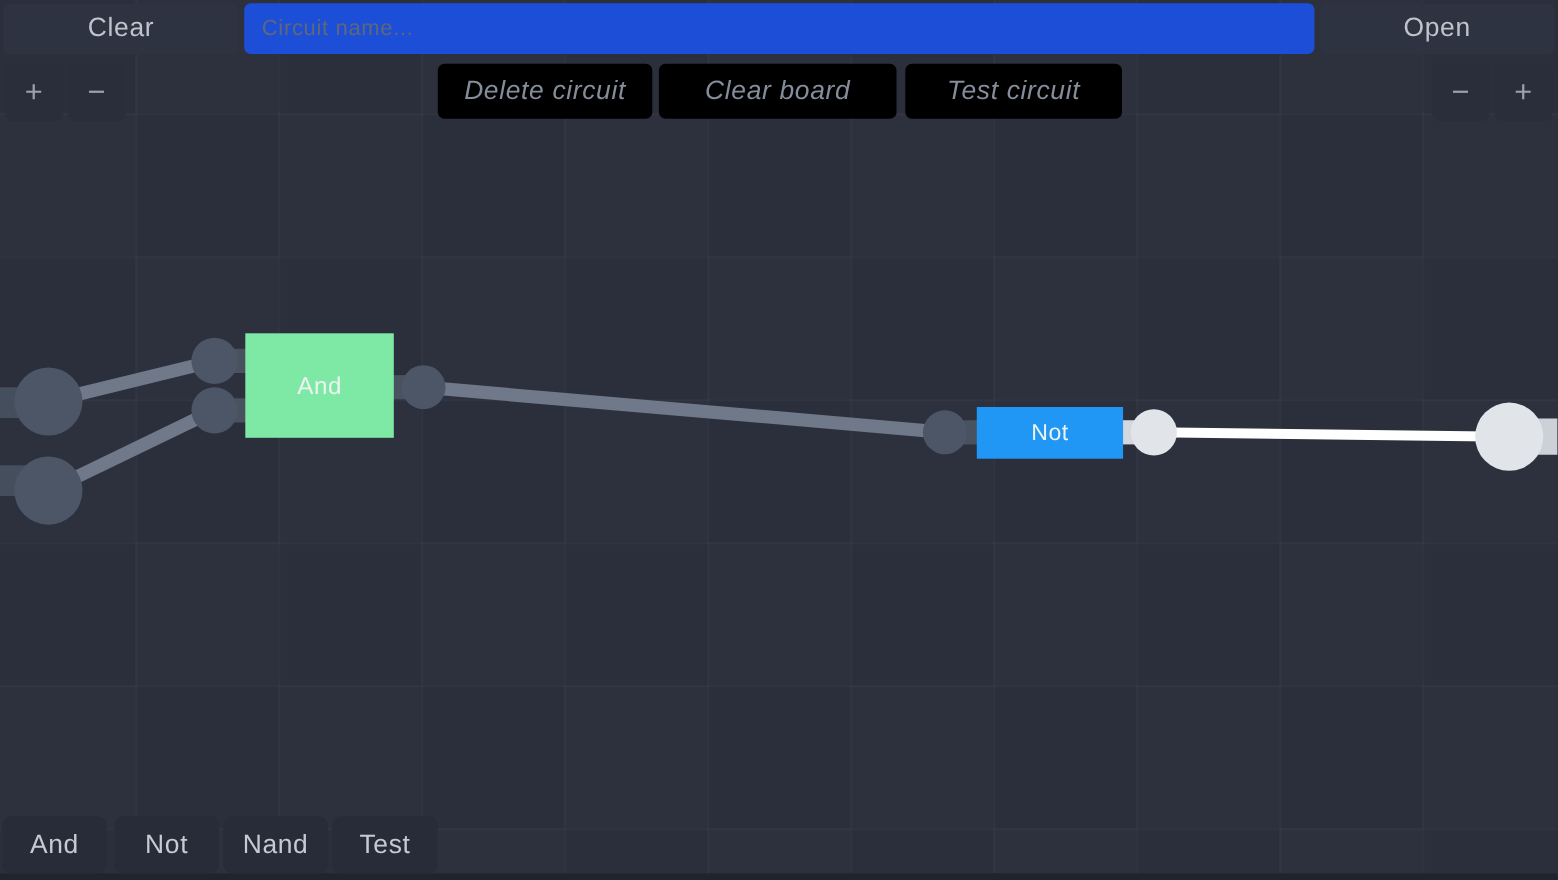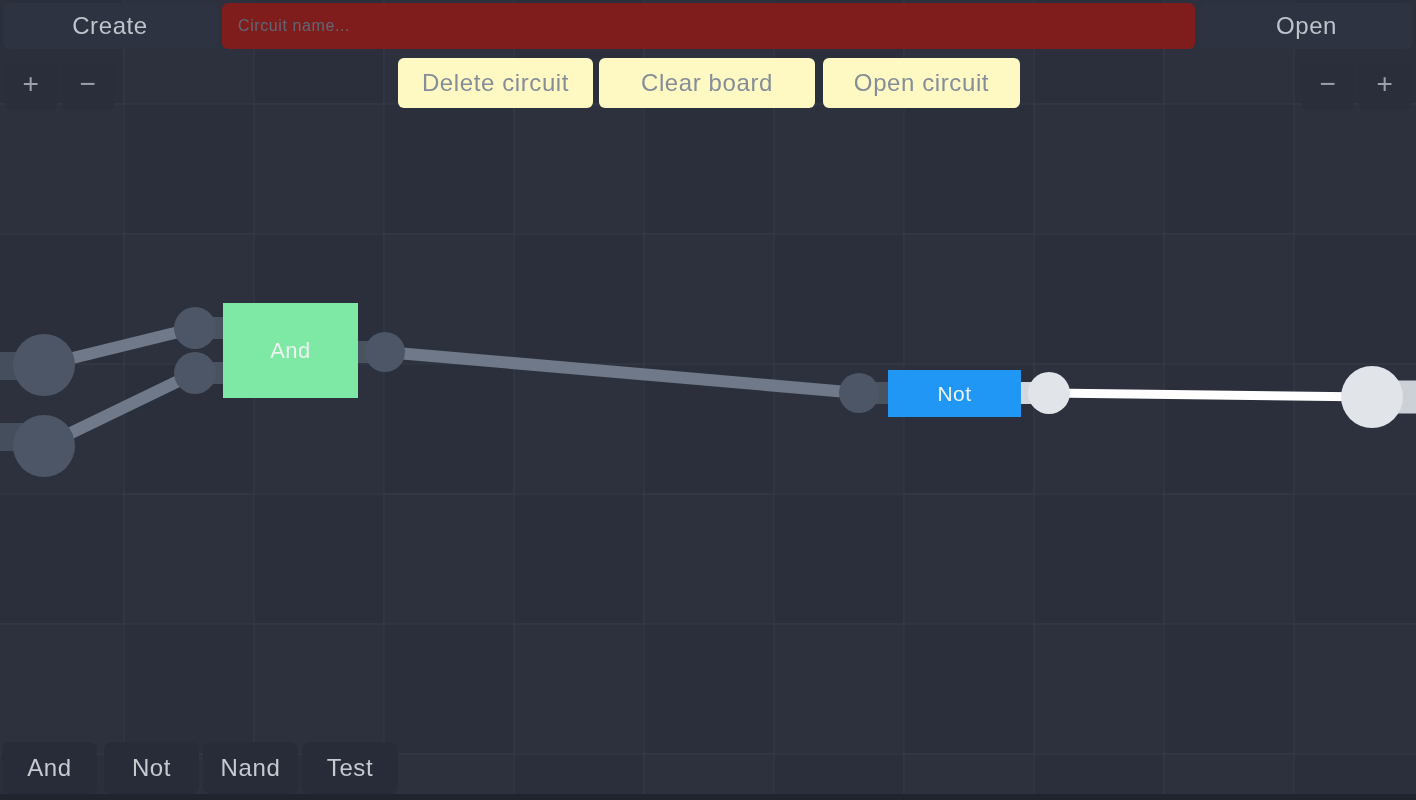--- a/index.html
+++ b/index.html
@@ -31,26 +31,26 @@
     position:absolute; z-index:10; border:none; border-radius:6px;
     display:flex; align-items:center; justify-content:center;
     font-family:"Liberation Sans", sans-serif;
     font-weight:300; letter-spacing:0.6px; cursor:pointer;
   }
   .row1 { top:3px; height:46px; background:#2d3340; color:#bfc4cc; font-size:24px; }
   .btn-create { left:3px; width:214px; }
   .btn-menu { left:1200px; width:213px; }
   .circuit-input {
     position:absolute; z-index:10; left:222px; top:3px; width:973px; height:46px;
-    background:#7f1d1d; border:none; border-radius:6px;
+    background:#1d4ed8; border:none; border-radius:6px;
     padding:0 16px; font-family:"Liberation Sans", sans-serif;
-    font-size:16px; font-weight:300; letter-spacing:0.6px; color:#aab0bc;
+    font-size:20px; font-weight:300; letter-spacing:0.6px; color:#aab0bc;
   }
   .circuit-input::placeholder { color:#5f6876; opacity:1; }
-  .row2 { top:58px; height:50px; background:#fef9c3; color:#858d9a; font-size:24px; }
+  .row2 { top:58px; height:50px; background:#000000; color:#858d9a; font-size:24px;font-style:italic; }
   .btn-delete { left:398px; width:195px; }
   .btn-clear  { left:599px; width:216px; }
   .btn-open   { left:823px; width:197px; }
   .zoom-btn {
     top:58px; width:52px; height:52px; background:#292e3a;
     color:#9aa1ac; font-size:28px; font-weight:300;
   }
   .z-plus-left   { left:5px; }
   .z-minus-left  { left:62px; }
   .z-minus-right { left:1302px; }
@@ -100,29 +100,29 @@
   </svg>
 
   <div class="gate gate-and" style="background: rgb(126, 233, 165);">
     <span>And</span>
   </div>
   <div class="gate gate-not" style="background: rgb(32, 151, 244);">
     <span>Not</span>
   </div>
 </div>
 
-<button class="btn row1 btn-create">Create</button>
+<button class="btn row1 btn-create">Clear</button>
 <input class="circuit-input" type="text" value="" placeholder="Circuit name..." style="">
 <button class="btn row1 btn-menu">Open</button>
 
 <button class="btn zoom-btn z-plus-left">+</button>
 <button class="btn zoom-btn z-minus-left">−</button>
 <button class="btn row2 btn-delete">Delete circuit</button>
 <button class="btn row2 btn-clear">Clear board</button>
-<button class="btn row2 btn-open">Open circuit</button>
+<button class="btn row2 btn-open">Test circuit</button>
 <button class="btn zoom-btn z-minus-right">−</button>
 <button class="btn zoom-btn z-plus-right">+</button>
 
 <button class="btn palette-btn p-0">And</button>
 <button class="btn palette-btn p-1">Not</button>
 <button class="btn palette-btn p-2">Nand</button>
 <button class="btn palette-btn p-3">Test</button>
 
 <div class="bottom-strip"></div>
 

